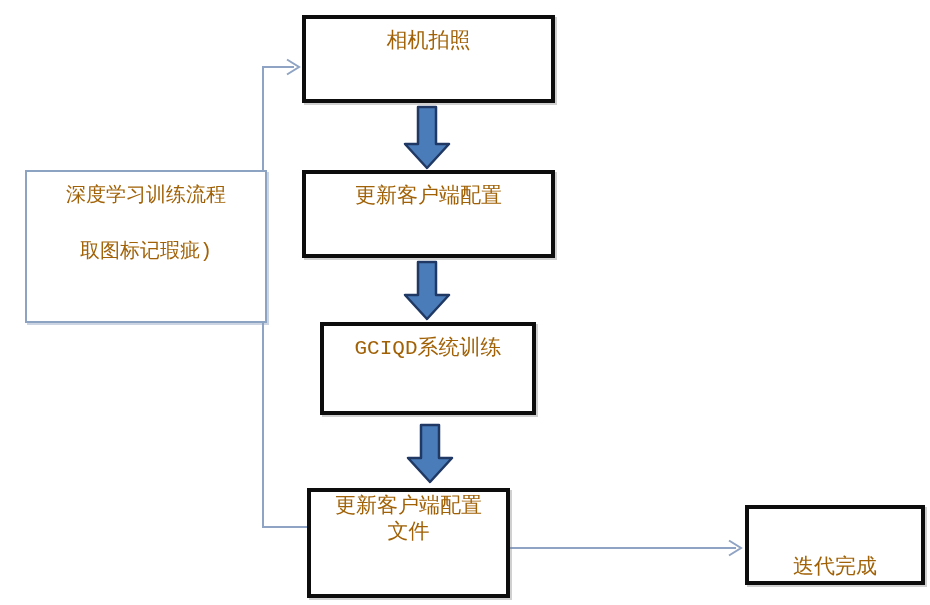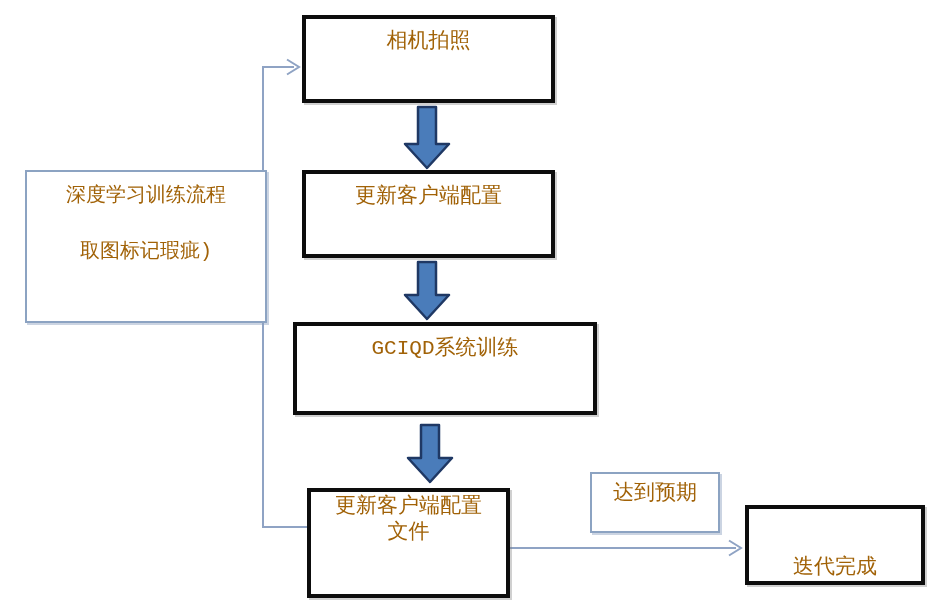--- a/index.html
+++ b/index.html
@@ -30,21 +30,21 @@
   }
   .note{
     border:2px solid #8ca3c2;
     box-shadow:2px 2px 0 rgba(140,160,190,0.45);
     font-size:20px;
     line-height:29px;
     margin-left:20px;
   }
   .box-camera{left:302px;top:15px;width:253px;height:88px;}
   .box-mark{left:302px;top:170px;width:253px;height:88px;}
-  .box-train{left:293px;top:322px;width:304px;height:93px;}
+  .box-train{left:320px;top:322px;width:216px;height:93px;}
   .box-update{left:307px;top:488px;width:203px;height:110px;padding-top:2px;}
   .box-sidenote{left:5px;top:170px;width:242px;height:153px;padding-top:9px;}
   .box-expected{left:570px;top:472px;width:130px;height:61px;padding-top:5px;font-size:21px;}
   .box-done{left:745px;top:505px;width:180px;height:80px;justify-content:flex-end;}
   .spacer-line{height:27px;width:100%;}
 </style>
 </head>
 <body>
 
 <div class="canvas">
@@ -84,21 +84,18 @@
     <span>更新客户端配置</span>
     <span>文件</span>
   </div>
 
   <div class="node note box-sidenote">
     <span>深度学习训练流程</span>
     <span class="spacer-line"></span>
     <span>取图标记瑕疵)</span>
   </div>
 
-  <div class="node note box-expected">
-    <span>达到预期</span>
-  </div>
 
   <div class="node process box-done">
     <span>迭代完成</span>
   </div>
 
 </div>
 
 </body></html>

